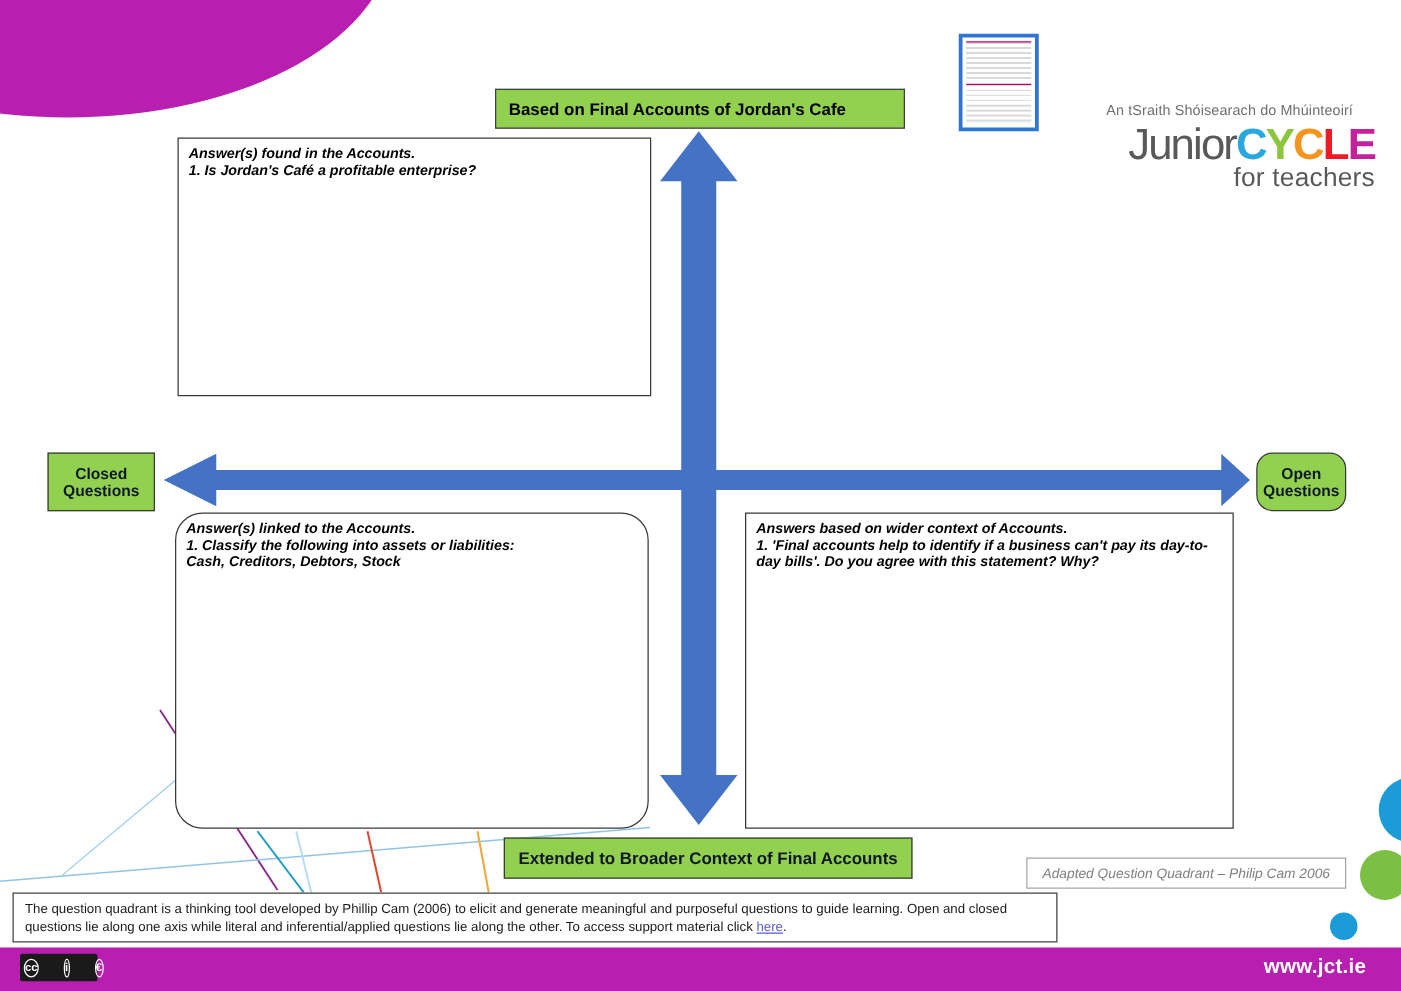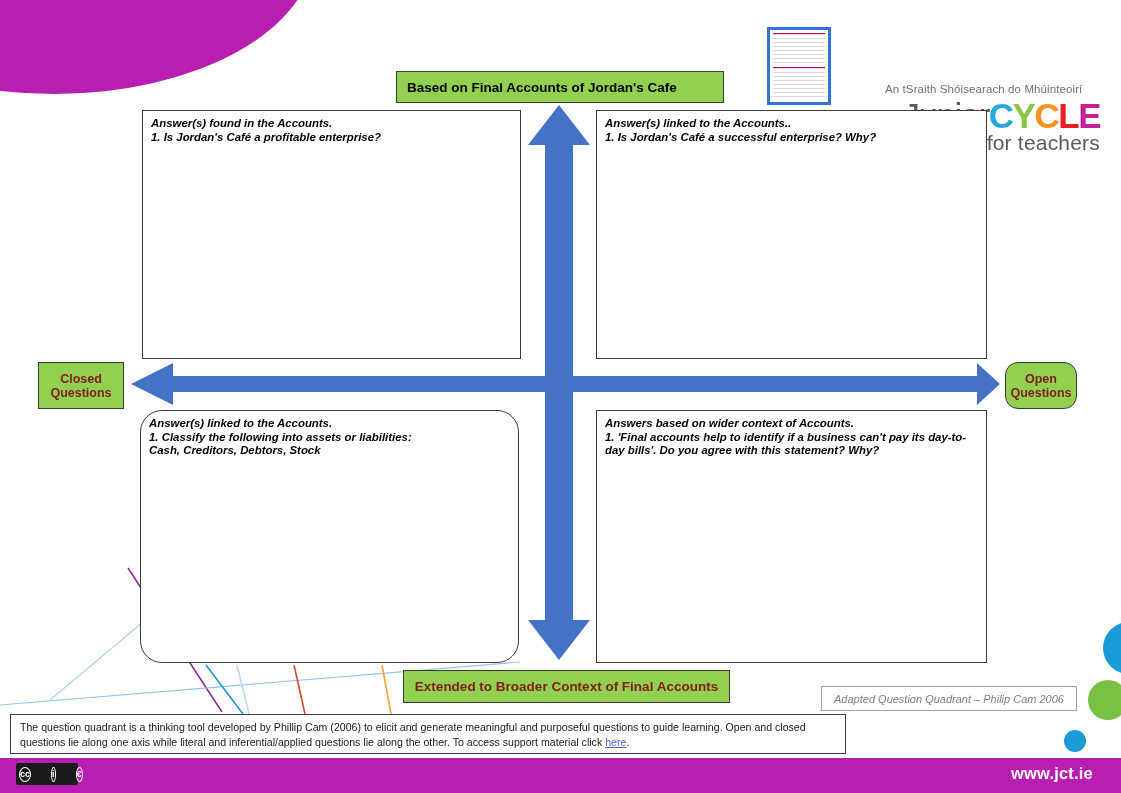--- a/index.html
+++ b/index.html
@@ -143,38 +143,38 @@
   }
   .qbox p {
     margin: 0;
     font-size: 11.4px;
     font-style: italic;
     font-weight: bold;
     color: #000000;
     line-height: 13.6px;
     white-space: pre-line;
   }
-  #q-tl { left: 142px; top: 110px; width: 379px; height: 249px; }
+  #q-tl { left: 142px; top: 110px; width: 379px; height: 207px; }
   #q-tr { left: 596px; top: 110px; width: 391px; height: 249px; }
   #q-bl { left: 140px; top: 410px; width: 379px; height: 253px; border-radius: 22px; }
   #q-br { left: 596px; top: 410px; width: 391px; height: 253px; }
 
   
   .axis-label {
     position: absolute;
     border: 1px solid #3a3a3a;
     background: #92d050;
     box-sizing: border-box;
     display: flex;
     align-items: center;
     justify-content: center;
     text-align: center;
     font-size: 12.5px;
     font-weight: bold;
-    color: #7f1d1d;
+    color: #0f172a;
     line-height: 14px;
   }
   #label-closed { left: 38px; top: 362px; width: 86px; height: 47px; }
   #label-open  { left: 1005px; top: 362px; width: 72px; height: 47px; border-radius: 13px; }
   #label-extended {
     left: 403px; top: 670px; width: 327px; height: 33px;
     font-size: 13.5px;
   }
 
   
@@ -310,24 +310,20 @@
     <div class="jc-tagline">An tSraith Shóisearach do Mhúinteoirí</div>
     <div class="jc-word"><span class="jc-junior">Junior</span><span class="jc-c">C</span><span class="jc-y">Y</span><span class="jc-c2">C</span><span class="jc-l">L</span><span class="jc-e">E</span></div>
     <div class="jc-for">for teachers</div>
   </div>
 
   <div class="qbox" id="q-tl">
     <p>Answer(s) found in the Accounts.</p>
     <p>1. Is Jordan's Café a profitable enterprise?</p>
   </div>
 
-  <div class="qbox" id="q-tr">
-    <p>Answer(s) linked to the Accounts..</p>
-    <p>1. Is Jordan's Café a successful enterprise? Why?</p>
-  </div>
 
   <div class="qbox" id="q-bl">
     <p>Answer(s) linked to the Accounts.</p>
     <p>1. Classify the following into assets or liabilities:
 Cash, Creditors, Debtors, Stock</p>
   </div>
 
   <div class="qbox" id="q-br">
     <p>Answers based on wider context of Accounts.</p>
     <p>1. 'Final accounts help to identify if a business can't pay its day-to-day bills'.  Do you agree with this statement? Why?</p>

